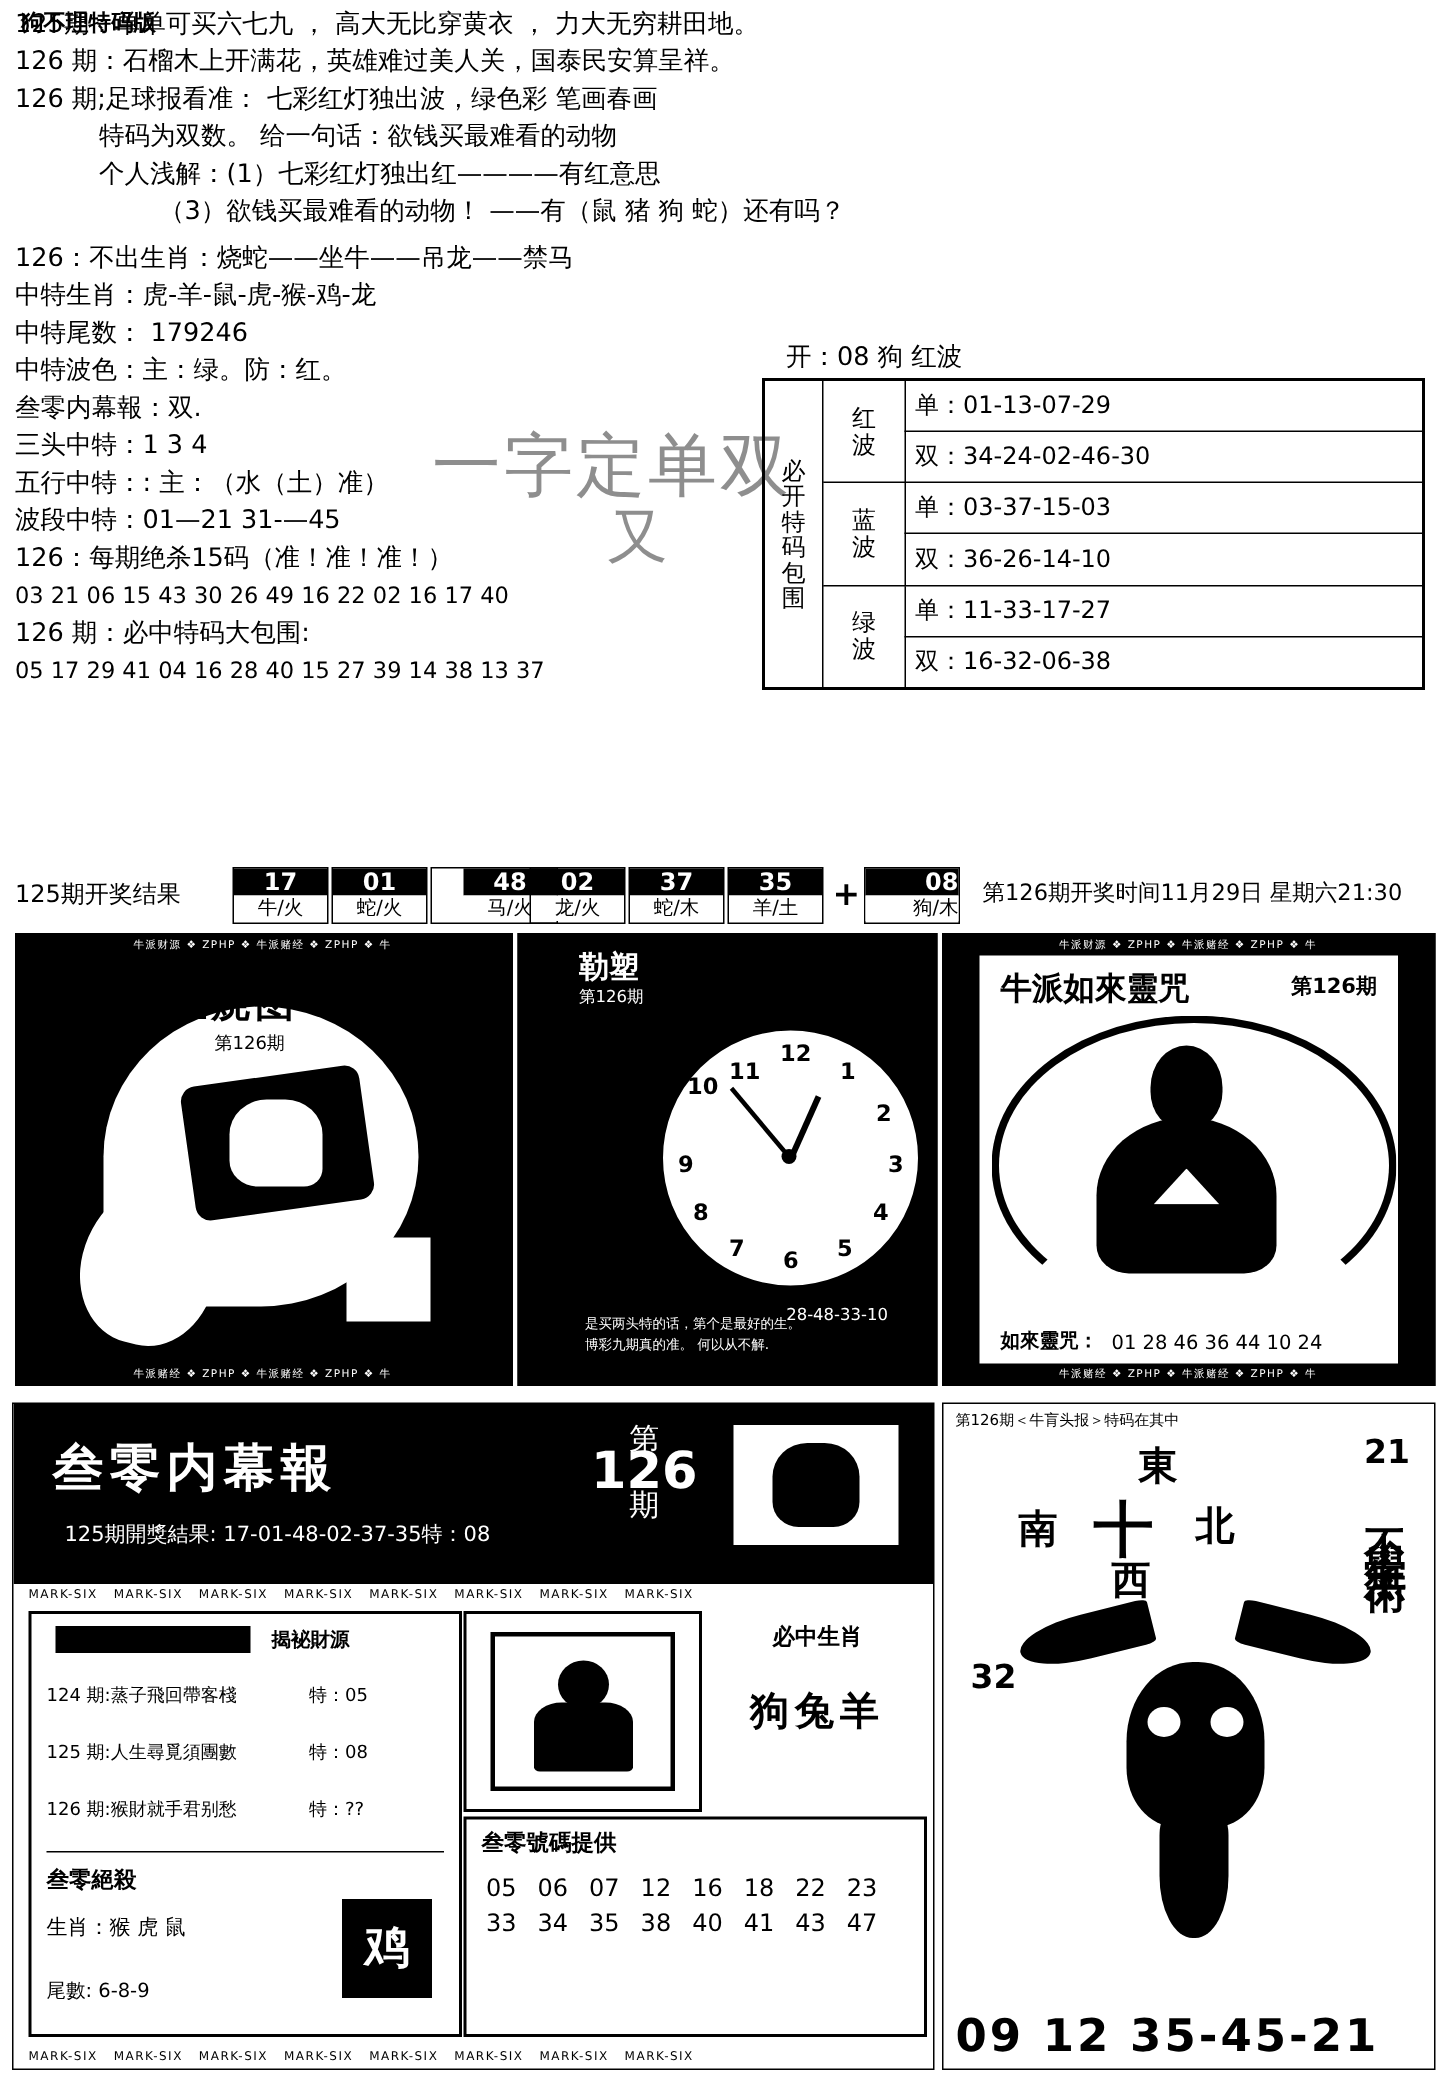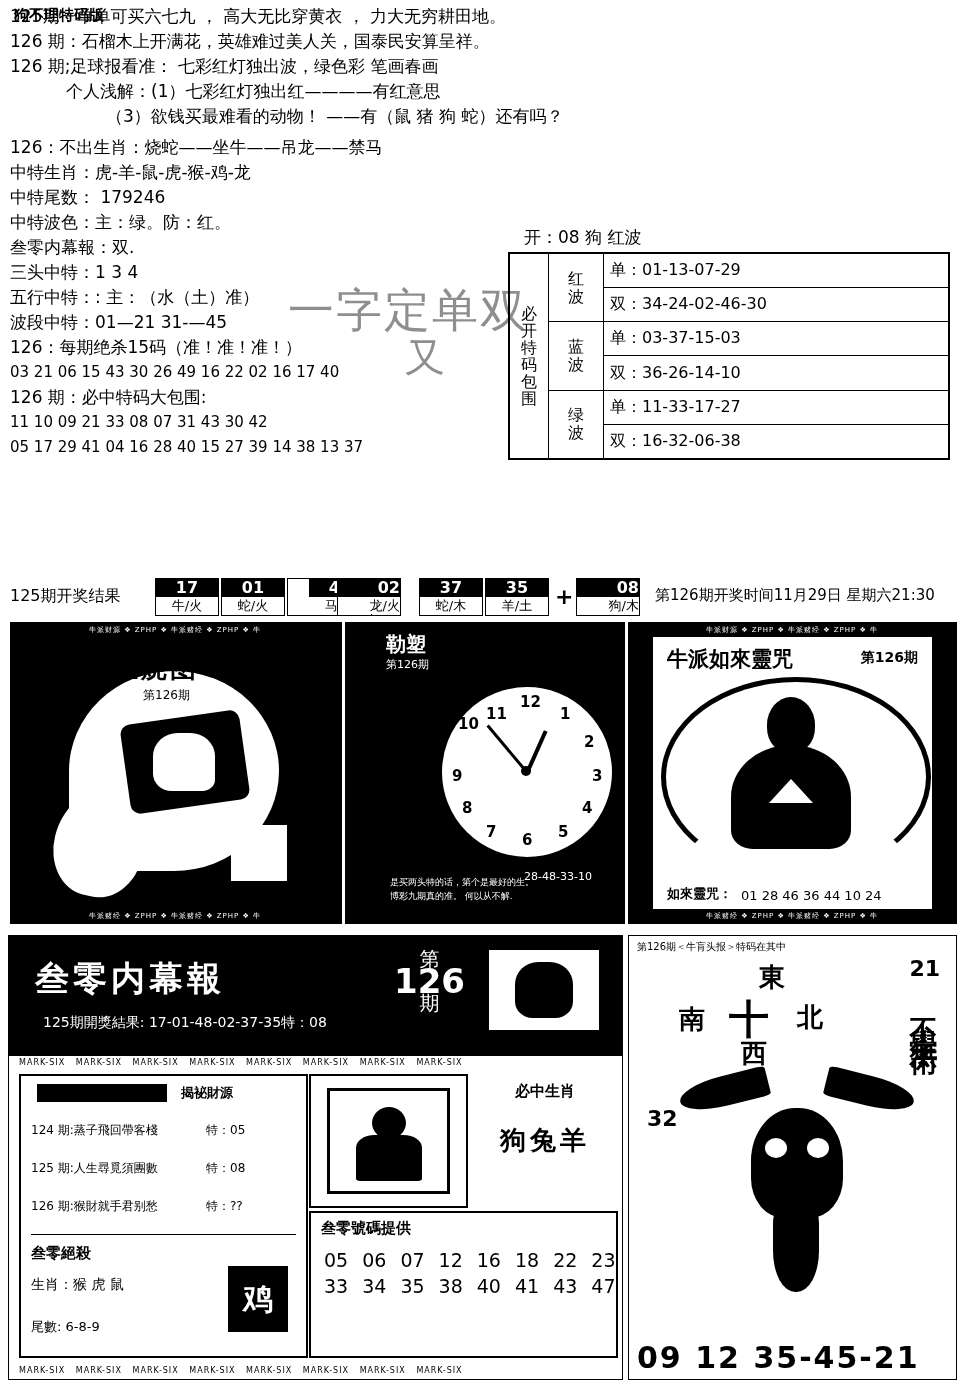--- a/index.html
+++ b/index.html
@@ -54,50 +54,50 @@
   
   .skull{position:absolute;left:60px;top:110px;width:215px;height:250px;}
   
   .p4head{position:absolute;left:0;top:0;width:613px;height:120px;background:#000;}
   .p4title{position:absolute;left:26px;top:20px;font-size:34px;font-weight:bold;color:#fff;letter-spacing:4px;}
   .p4sub{position:absolute;left:34px;top:78px;font-size:14px;color:#fff;}
   .p4num{position:absolute;left:385px;top:12px;color:#fff;font-size:20px;text-align:center;line-height:22px;}
   .p4num .big{font-size:34px;font-weight:bold;}
   .p4box{position:absolute;border:2px solid #000;}
   table.nums{border-collapse:collapse;}
-  table.nums td{font-size:19px;padding:2px 7px;font-family:"DejaVu Sans","Liberation Sans",sans-serif;}
+  table.nums td{font-size:16px;padding:2px 7px;font-family:"DejaVu Sans","Liberation Sans",sans-serif;}
   .marksix{position:absolute;font-size:8px;letter-spacing:1px;color:#000;}
   .bot-nums{position:absolute;left:636px;bottom:4px;font-size:30px;font-weight:bold;letter-spacing:2px;}
   .zodiacbig{font-size:26px;font-weight:bold;letter-spacing:4px;}
 </style>
 </head>
 <body>
 
 <div class="page">
 
   <div class="txt t-title" style="left:14px;top:6px;">狗不理特码版</div>
 
   <div id="topblock">
     <div class="row">125期：单单可买六七九 ，  高大无比穿黄衣 ，  力大无穷耕田地。</div>
     <div class="row">126 期：石榴木上开满花，英雄难过美人关，国泰民安算呈祥。</div>
     <div class="row">126 期;足球报看准：  七彩红灯独出波，绿色彩 笔画春画</div>
+    <div class="row ind1">特码为双数。   给一句话：欲钱买最难看的动物</div>
     <div class="row ind1">个人浅解：(1）七彩红灯独出红————有红意思</div>
     <div class="row ind2">（3）欲钱买最难看的动物！ ——有（鼠 猪 狗 蛇）还有吗？</div>
     <div class="row" style="margin-top:6px;">126：不出生肖：烧蛇——坐牛——吊龙——禁马</div>
     <div class="row">中特生肖：虎-羊-鼠-虎-猴-鸡-龙</div>
     <div class="row">中特尾数：  179246</div>
     <div class="row">中特波色：主：绿。防：红。</div>
     <div class="row">叁零内幕報：双.</div>
     <div class="row">三头中特：1 3 4</div>
     <div class="row">五行中特：:  主：（水（土）准）</div>
     <div class="row">波段中特：01—21 31-—45</div>
     <div class="row">126：每期绝杀15码（准！准！准！）</div>
     <div class="row" style="font-size:15px;">03  21  06  15  43  30  26  49  16  22  02  16  17  40</div>
     <div class="row">126 期：必中特码大包围:</div>
-    <div class="row" style="font-size:15px;">11  10  09  21  33  08  07  31  43  30  42</div>
     <div class="row" style="font-size:15px;">05  17  29  41  04  16  28  40  15  27  39  14  38  13  37</div>
   </div>
 
   <div class="wm">一字定单双</div>
   <div class="wm2">又</div>
 
   <div class="txt" style="left:524px;top:226px;font-size:17px;">开：08  狗  红波</div>
 
   <table class="tbl" style="top:252px;height:208px;">
     <tbody>
@@ -149,21 +149,21 @@
         <span class="z">牛/火</span>
     </div>
     <div class="ball" style="left:211px;">
       <span class="n">01</span>
         <span class="z">蛇/火</span>
     </div>
     <div class="ball" style="left:277px;padding-left:21px;">
       <span class="n">48</span>
         <span class="z">马/火</span>
     </div>
-    <div class="ball" style="left:327px;text-align:right;">
+    <div class="ball" style="left:343px;">
       <span class="n">02</span>
         <span class="z">龙/火</span>
     </div>
     <div class="ball" style="left:409px;">
       <span class="n">37</span>
         <span class="z">蛇/木</span>
     </div>
     <div class="ball" style="left:475px;">
       <span class="n">35</span>
         <span class="z">羊/土</span>

